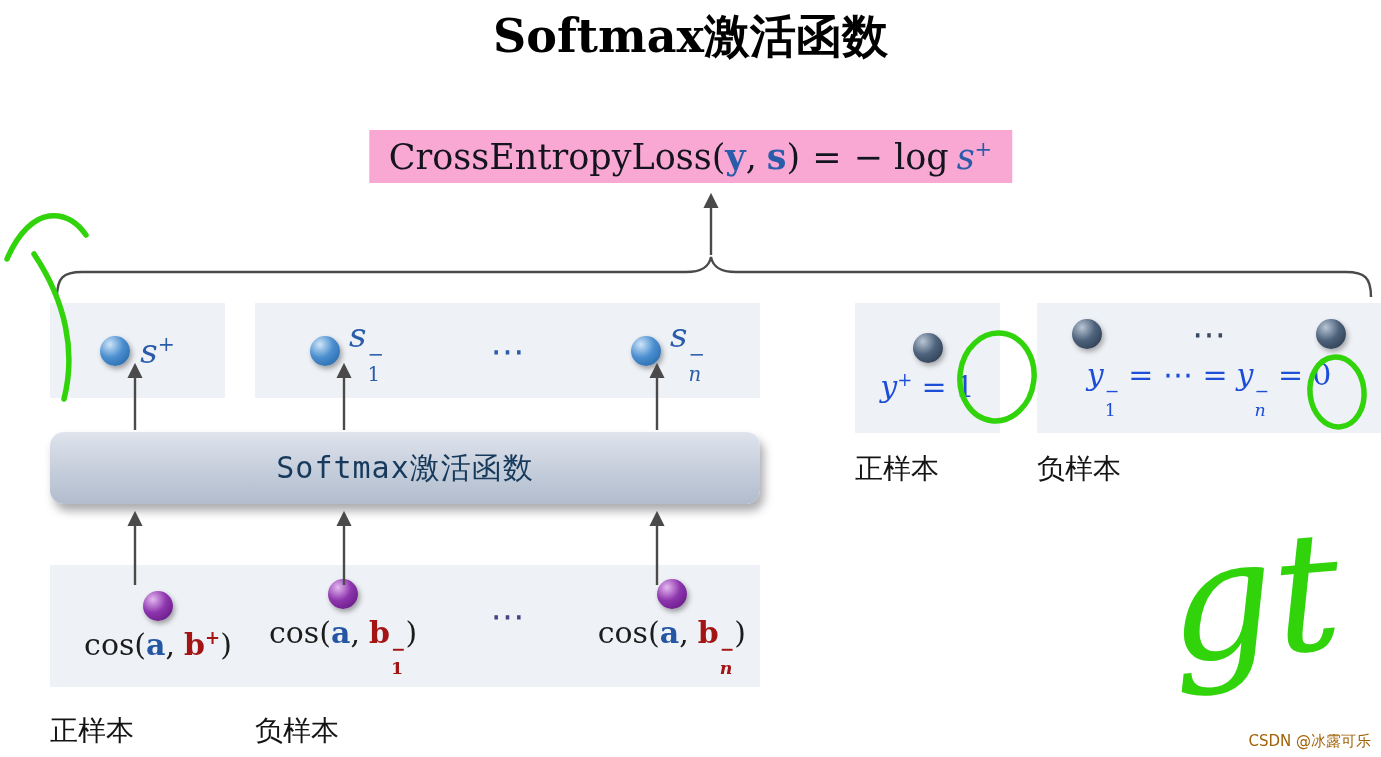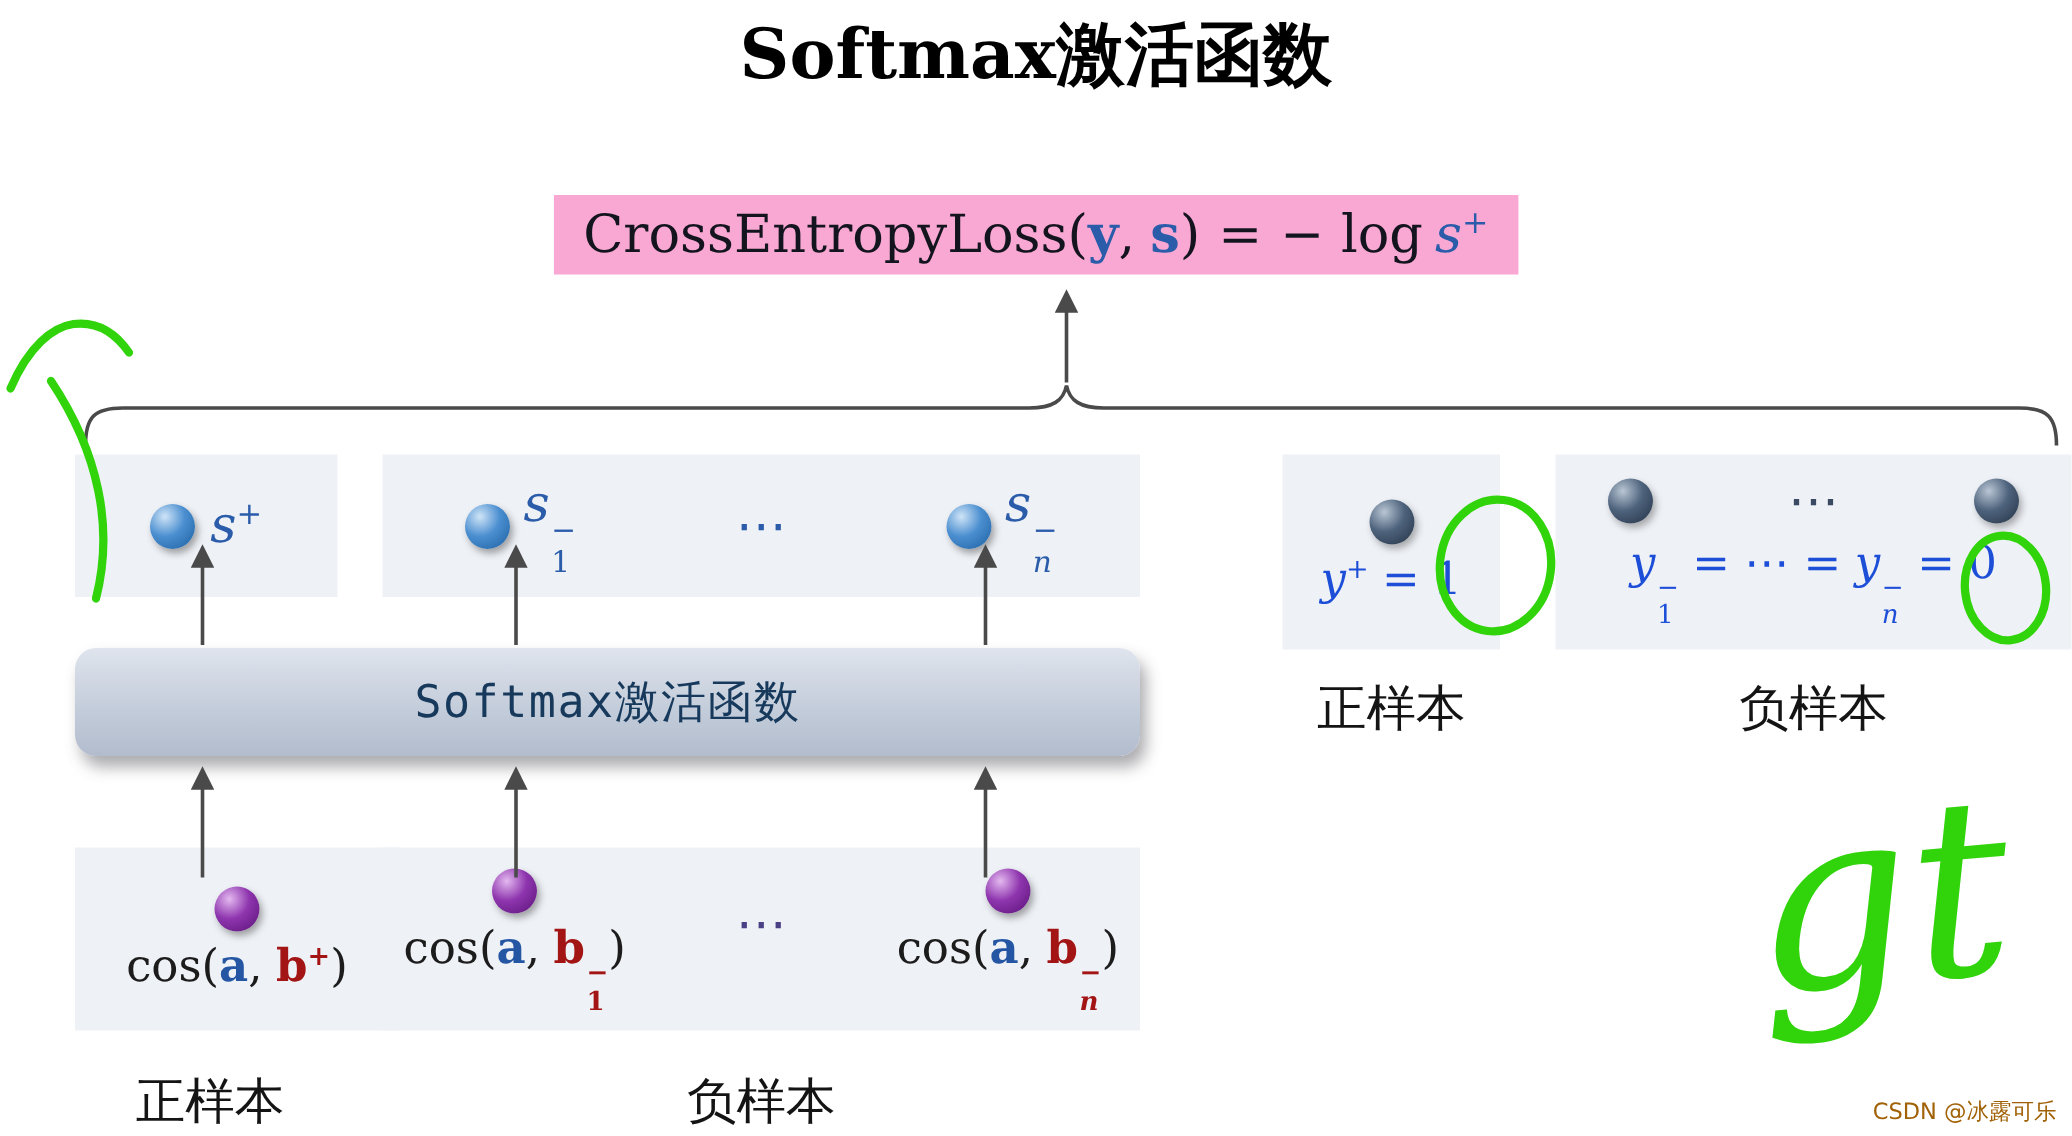--- a/index.html
+++ b/index.html
@@ -49,21 +49,21 @@
   .c-blue{color:#2456a4;font-weight:bold;}
   .c-red{color:#a31515;font-weight:bold;}
   .c-sep{margin-right:9px;}
   .softmax{
     position:absolute;left:50px;top:432px;width:710px;height:72px;border-radius:14px;
     background:linear-gradient(180deg,#dfe4ed 0%,#c2cbd9 60%,#b2bccd 100%);
     box-shadow:4px 7px 10px rgba(70,70,80,.45);
     display:flex;align-items:center;justify-content:center;
     font-family:"DejaVu Sans Mono",monospace;font-size:30px;color:#173a5c;letter-spacing:1px;
   }
-  .caption{position:absolute;text-align:center;font-size:33px;color:#141414;}
+  .caption{position:absolute;font-size:28px;color:#141414;}
   .cosCol{display:flex;flex-direction:column;align-items:center;justify-content:space-between;padding:14px 0 10px 0;height:100%;box-sizing:border-box;}
   .abs-center{position:absolute;left:50%;top:34px;transform:translateX(-50%);}
   .watermark{
     position:absolute;right:10px;bottom:6px;font-size:15px;color:#a16207;
     font-family:"DejaVu Sans",sans-serif;
   }
 </style>
 </head>
 <body>
 

